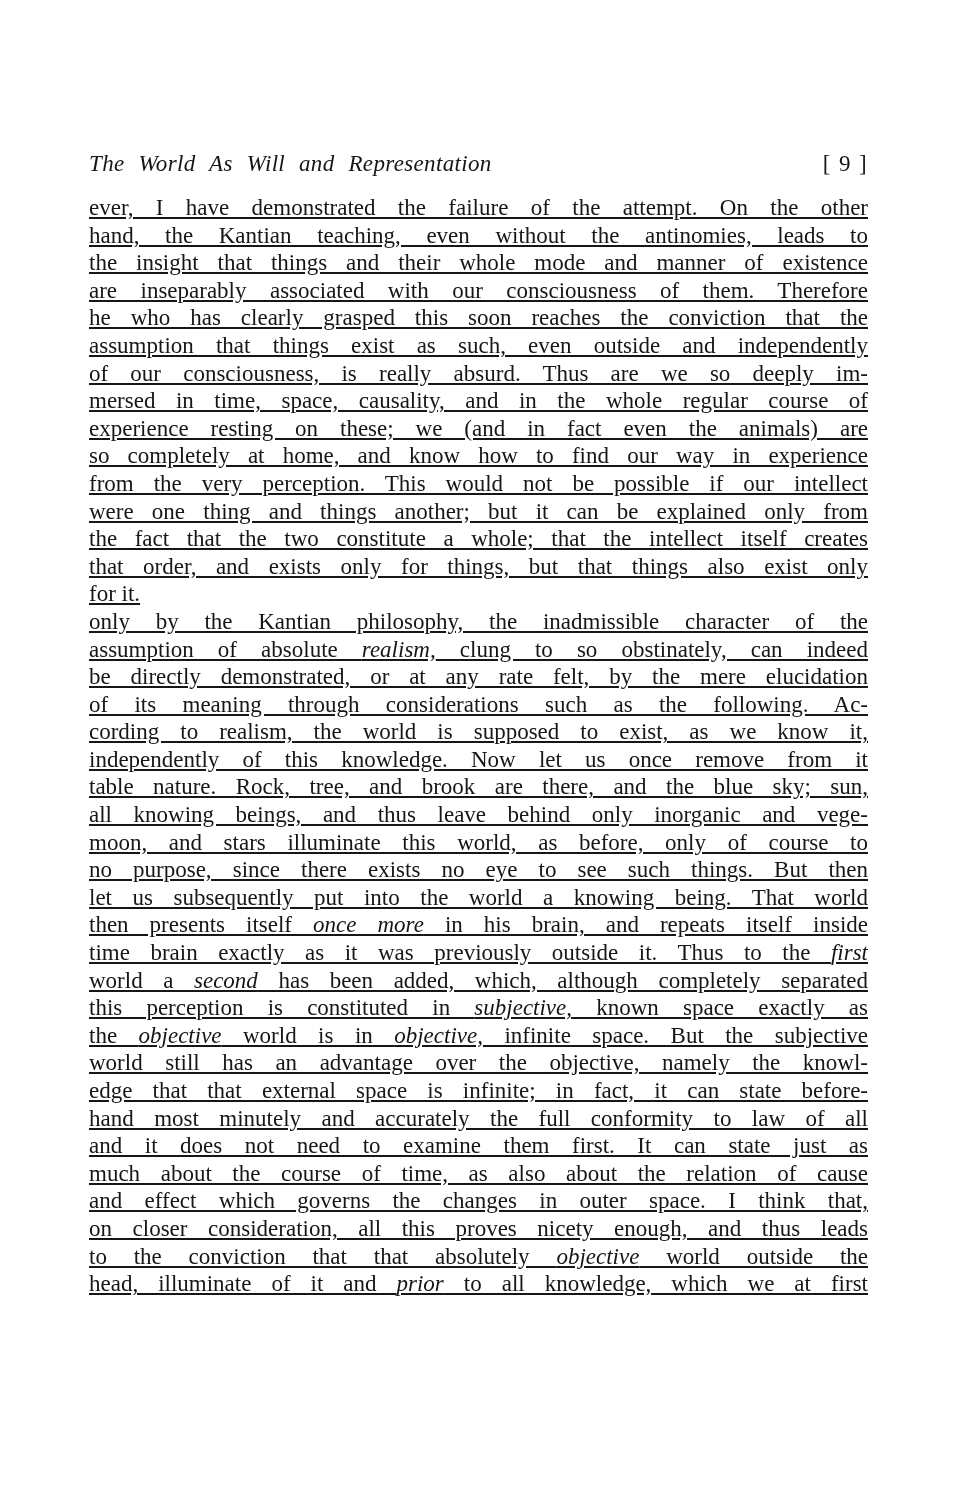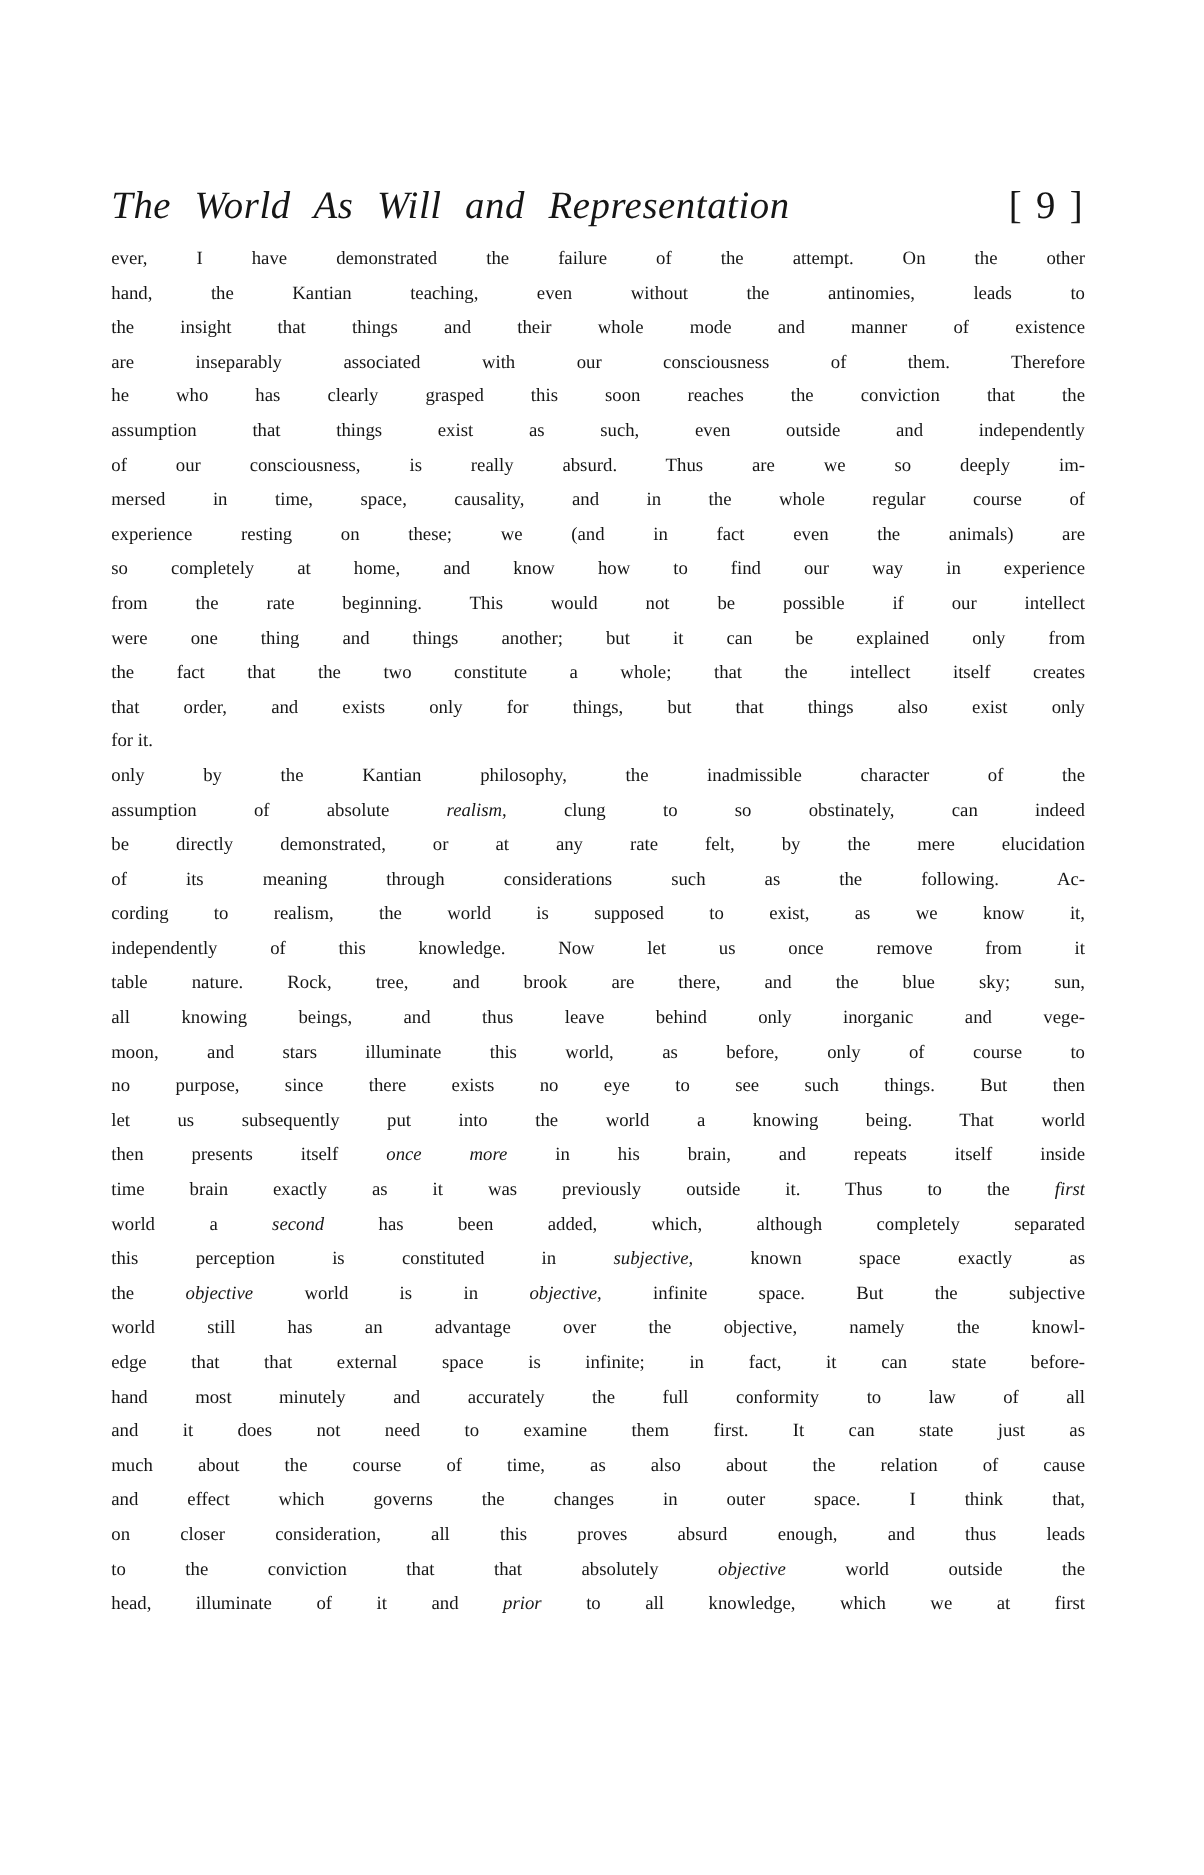--- a/index.html
+++ b/index.html
@@ -15,39 +15,40 @@
   .content {
     position: absolute;
     left: 89px;
     top: 150px;
     width: 779px;
   }
   .page-header {
     display: flex;
     justify-content: space-between;
     align-items: baseline;
-    font-size: 31px;
+    font-size: 23px;
     line-height: 28px;
     height: 28px;
   }
   .book-title {
     font-style: italic;
     word-spacing: 0.34em;
     letter-spacing: 0.015em;
     white-space: nowrap;
   }
   .page-number {
     font-style: normal;
     letter-spacing: 0.06em;
     white-space: nowrap;
   }
   .page-body {
     margin-top: 16px;
-    font-size: 15px;
+    font-size: 23px;
     line-height: 27.6px;
+    text-decoration: underline;
   }
   .line {
     height: 27.6px;
     overflow: hidden;
     text-align: justify;
     text-align-last: justify;
     text-justify: inter-word;
   }
   .line.noj {
     text-align: right;
@@ -71,21 +72,21 @@
         <div class="line"><span>ever, I have demonstrated the failure of the attempt. On the other</span></div>
         <div class="line"><span>hand, the Kantian teaching, even without the antinomies, leads to</span></div>
         <div class="line"><span>the insight that things and their whole mode and manner of existence</span></div>
         <div class="line"><span>are inseparably associated with our consciousness of them. Therefore</span></div>
         <div class="line"><span>he who has clearly grasped this soon reaches the conviction that the</span></div>
         <div class="line"><span>assumption that things exist as such, even outside and independently</span></div>
         <div class="line"><span>of our consciousness, is really absurd. Thus are we so deeply im-</span></div>
         <div class="line"><span>mersed in time, space, causality, and in the whole regular course of</span></div>
         <div class="line"><span>experience resting on these; we (and in fact even the animals) are</span></div>
         <div class="line"><span>so completely at home, and know how to find our way in experience</span></div>
-        <div class="line"><span>from the rate beginning. This would not be possible if our intellect</span></div>
+        <div class="line"><span>from the very perception. This would not be possible if our intellect</span></div>
         <div class="line"><span>were one thing and things another; but it can be explained only from</span></div>
         <div class="line"><span>the fact that the two constitute a whole; that the intellect itself creates</span></div>
         <div class="line"><span>that order, and exists only for things, but that things also exist only</span></div>
         <div class="line noj"><span>for it.</span></div>
         <div class="line"><span>only by the Kantian philosophy, the inadmissible character of the</span></div>
         <div class="line"><span>assumption of absolute </span><i>realism,</i><span> clung to so obstinately, can indeed</span></div>
         <div class="line"><span>be directly demonstrated, or at any rate felt, by the mere elucidation</span></div>
         <div class="line"><span>of its meaning through considerations such as the following. Ac-</span></div>
         <div class="line"><span>cording to realism, the world is supposed to exist, as we know it,</span></div>
         <div class="line"><span>independently of this knowledge. Now let us once remove from it</span></div>
@@ -98,18 +99,18 @@
         <div class="line"><span>time brain exactly as it was previously outside it. Thus to the </span><i>first</i></div>
         <div class="line"><span>world a </span><i>second</i><span> has been added, which, although completely separated</span></div>
         <div class="line"><span>this perception is constituted in </span><i>subjective,</i><span> known space exactly as</span></div>
         <div class="line"><span>the </span><i>objective</i><span> world is in </span><i>objective,</i><span> infinite space. But the subjective</span></div>
         <div class="line"><span>world still has an advantage over the objective, namely the knowl-</span></div>
         <div class="line"><span>edge that that external space is infinite; in fact, it can state before-</span></div>
         <div class="line"><span>hand most minutely and accurately the full conformity to law of all</span></div>
         <div class="line"><span>and it does not need to examine them first. It can state just as</span></div>
         <div class="line"><span>much about the course of time, as also about the relation of cause</span></div>
         <div class="line"><span>and effect which governs the changes in outer space. I think that,</span></div>
-        <div class="line"><span>on closer consideration, all this proves absurd enough, and thus leads</span></div>
+        <div class="line"><span>on closer consideration, all this proves nicety enough, and thus leads</span></div>
         <div class="line"><span>to the conviction that that absolutely </span><i>objective</i><span> world outside the</span></div>
         <div class="line"><span>head, illuminate of it and </span><i>prior</i><span> to all knowledge, which we at first</span></div>
       </div>
   </div>
 </div>
 
 </body></html>

